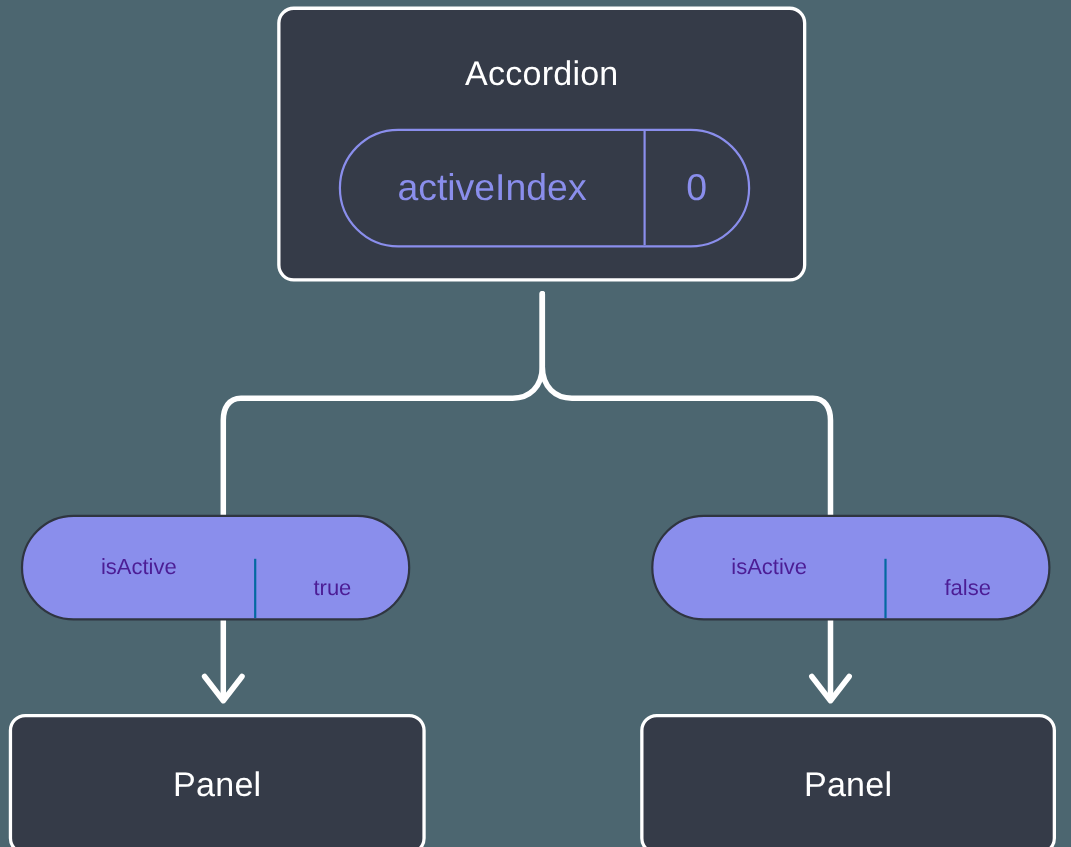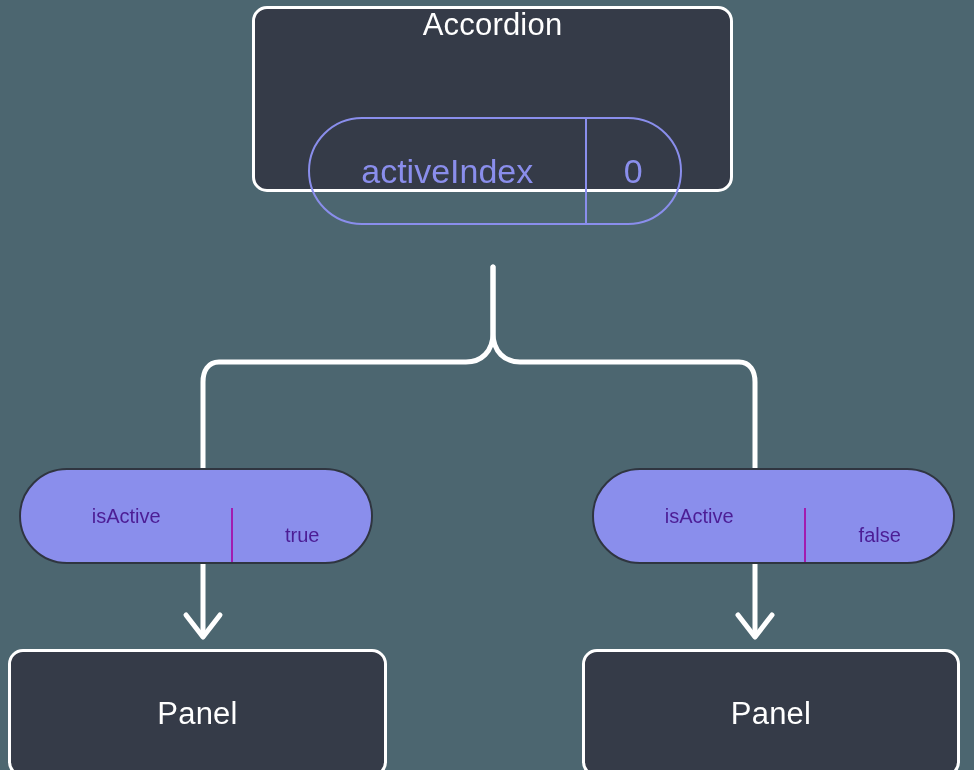--- a/index.html
+++ b/index.html
@@ -52,21 +52,22 @@
     font-weight: 400;
     letter-spacing: 0.2px;
     line-height: 1;
     white-space: nowrap;
   }
 
   #accordion-box {
     left: 252px;
     top: 6px;
     width: 481px;
-    height: 186px;
+    height: 250px;
+    padding-top: 42px;
   }
 
   #panel-left-box {
     left: 8px;
     top: 649px;
     width: 379px;
     height: 128px;
   }
 
   #panel-right-box {
@@ -109,21 +110,21 @@
   
   .pill.filled {
     background: #8a8eec;
     border: 2px solid #2f3540;
   }
   .pill.filled .seg {
     color: #4c1d95;
     font-size: 20px;
   }
   .pill.filled .seg.value {
-    border-left: 2px solid #a21caf;
+    border-left: 2px solid #0369a1;
     margin-top: 38px;
   }
 
   #active-index-pill {
     left: 308px;
     top: 117px;
     width: 374px;
     height: 108px;
   }
   #active-index-pill .seg.key   { width: 279px; }

